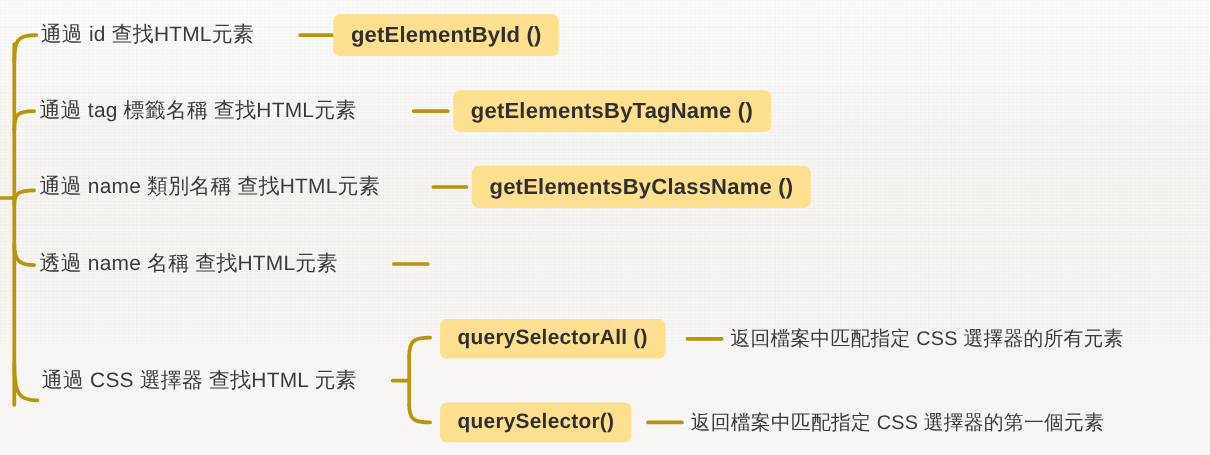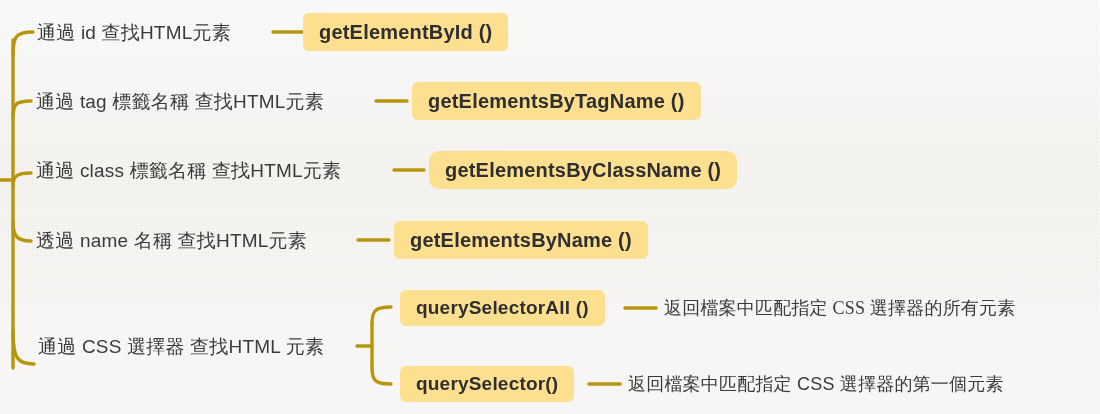--- a/index.html
+++ b/index.html
@@ -123,27 +123,26 @@
       <path d="M 589 384 L 620 384"></path>
     </g>
   </svg>
 
   <div class="branch-label" style="left:37px; top:32px;">通過 id 查找HTML元素</div>
   <div class="method-chip" style="left:303px; top:32px; height:38px;">getElementById ()</div>
 
   <div class="branch-label" style="left:36px; top:101px;">通過 tag 標籤名稱 查找HTML元素</div>
   <div class="method-chip" style="left:412px; top:101px; height:38px;">getElementsByTagName ()</div>
 
-  <div class="branch-label" style="left:36px; top:170px;">通過 class 標籤名稱 查找HTML元素</div>
-  <div class="method-chip" style="left:429px; top:170px; height:38px;border-radius:10px;">getElementsByClassName ()</div>
+  <div class="branch-label" style="left:36px; top:170px;">通過 name 類別名稱 查找HTML元素</div>
+  <div class="method-chip" style="left:429px; top:170px; height:38px;">getElementsByClassName ()</div>
 
   <div class="branch-label" style="left:36px; top:240px;">透過 name 名稱 查找HTML元素</div>
-  <div class="method-chip" style="left:394px; top:240px; height:38px;">getElementsByName ()</div>
 
   <div class="branch-label" style="left:38px; top:346px;text-align:center;">通過 CSS 選擇器 查找HTML 元素</div>
 
   <div class="method-chip small" style="left:400px; top:308px; height:36px;">querySelectorAll ()</div>
-  <div class="desc-label" style="left:664px; top:308px;font-family:Liberation Serif, serif;">返回檔案中匹配指定 CSS 選擇器的所有元素</div>
+  <div class="desc-label" style="left:664px; top:308px;">返回檔案中匹配指定 CSS 選擇器的所有元素</div>
 
   <div class="method-chip small" style="left:400px; top:384px; height:36px;">querySelector()</div>
   <div class="desc-label" style="left:628px; top:384px;">返回檔案中匹配指定 CSS 選擇器的第一個元素</div>
 
 </div>
 
 </body></html>

